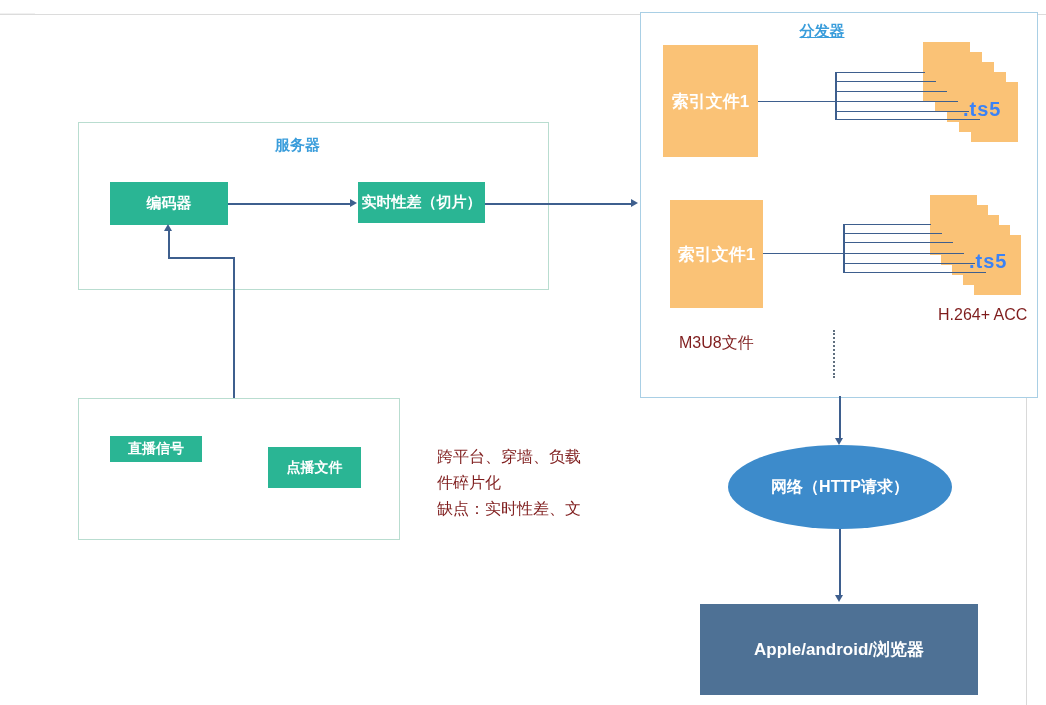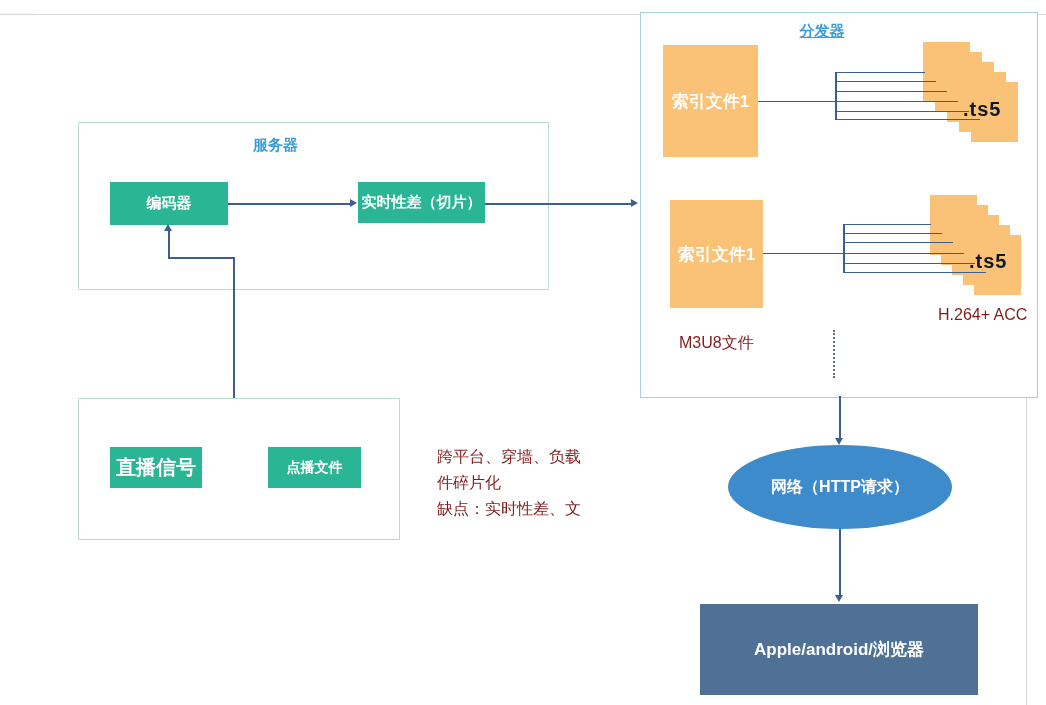--- a/index.html
+++ b/index.html
@@ -12,34 +12,34 @@
   
   .top-rule{left:0;top:14px;width:1046px;height:1px;background:#dcdcdc;}
   .top-rule-light{left:0;top:13px;width:35px;height:2px;background:#f1f1f1;}
   .right-rule{left:1026px;top:398px;width:1px;height:307px;background:#d9d9d9;}
   
   .group-box{background:#fff;border:1px solid;}
   .server-box{left:78px;top:122px;width:469px;height:166px;border-color:#b9ddd0;}
   .source-box{left:78px;top:398px;width:320px;height:140px;border-color:#b9ddd0;}
   .dist-box{left:640px;top:12px;width:396px;height:384px;border-color:#a9cfe5;}
   .group-title{color:#3a9ddb;font-weight:bold;font-size:15px;text-align:center;}
-  .server-title{left:68px;top:136px;width:415px;}
+  .server-title{left:90px;top:136px;width:415px;}
   .dist-title{left:640px;top:22px;width:364px;text-decoration:underline;}
   
   .node{display:flex;align-items:center;justify-content:center;color:#fff;font-weight:bold;text-align:center;}
   .green{background:#2ab594;}
   .encoder{left:110px;top:182px;width:118px;height:43px;font-size:15px;}
   .splitter{left:358px;top:182px;width:127px;height:41px;font-size:15px;}
-  .live{left:110px;top:447px;width:92px;height:41px;font-size:20px;}
+  .live{left:110px;top:436px;width:92px;height:26px;font-size:14px;}
   .vod{left:268px;top:447px;width:93px;height:41px;font-size:14px;}
   .index-file{background:#fac276;color:#fff;font-weight:bold;font-size:17px;display:flex;align-items:center;justify-content:center;}
   .index1{left:663px;top:45px;width:95px;height:112px;}
   .index2{left:670px;top:200px;width:93px;height:108px;}
   .card{background:#fac276;width:47px;height:60px;}
-  .ts-label{color:#0f172a;font-weight:bold;font-size:20px;letter-spacing:1px;}
+  .ts-label{color:#3b82f6;font-weight:bold;font-size:20px;letter-spacing:1px;}
   .ts1{left:963px;top:98px;}
   .ts2{left:969px;top:250px;}
   .ellipse{left:728px;top:445px;width:224px;height:84px;background:#3d8bcb;border-radius:50%;
     display:flex;align-items:center;justify-content:center;color:#fff;font-weight:bold;font-size:16px;}
   .client-box{left:700px;top:604px;width:278px;height:91px;background:#4e7195;
     display:flex;align-items:center;justify-content:center;color:#fff;font-weight:bold;font-size:17px;}
   
   .line{background:#3e5f8e;}
   .hline{height:1.5px;}
   .vline{width:1.5px;}

